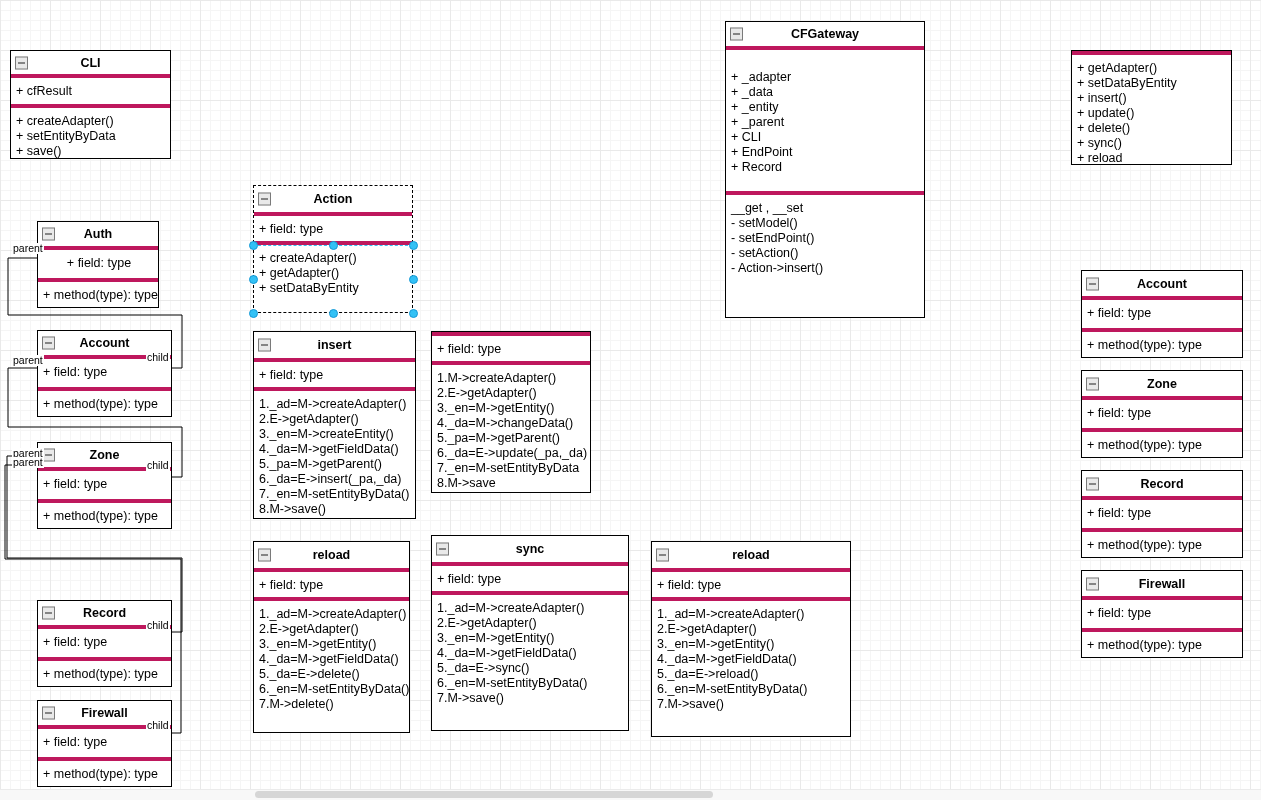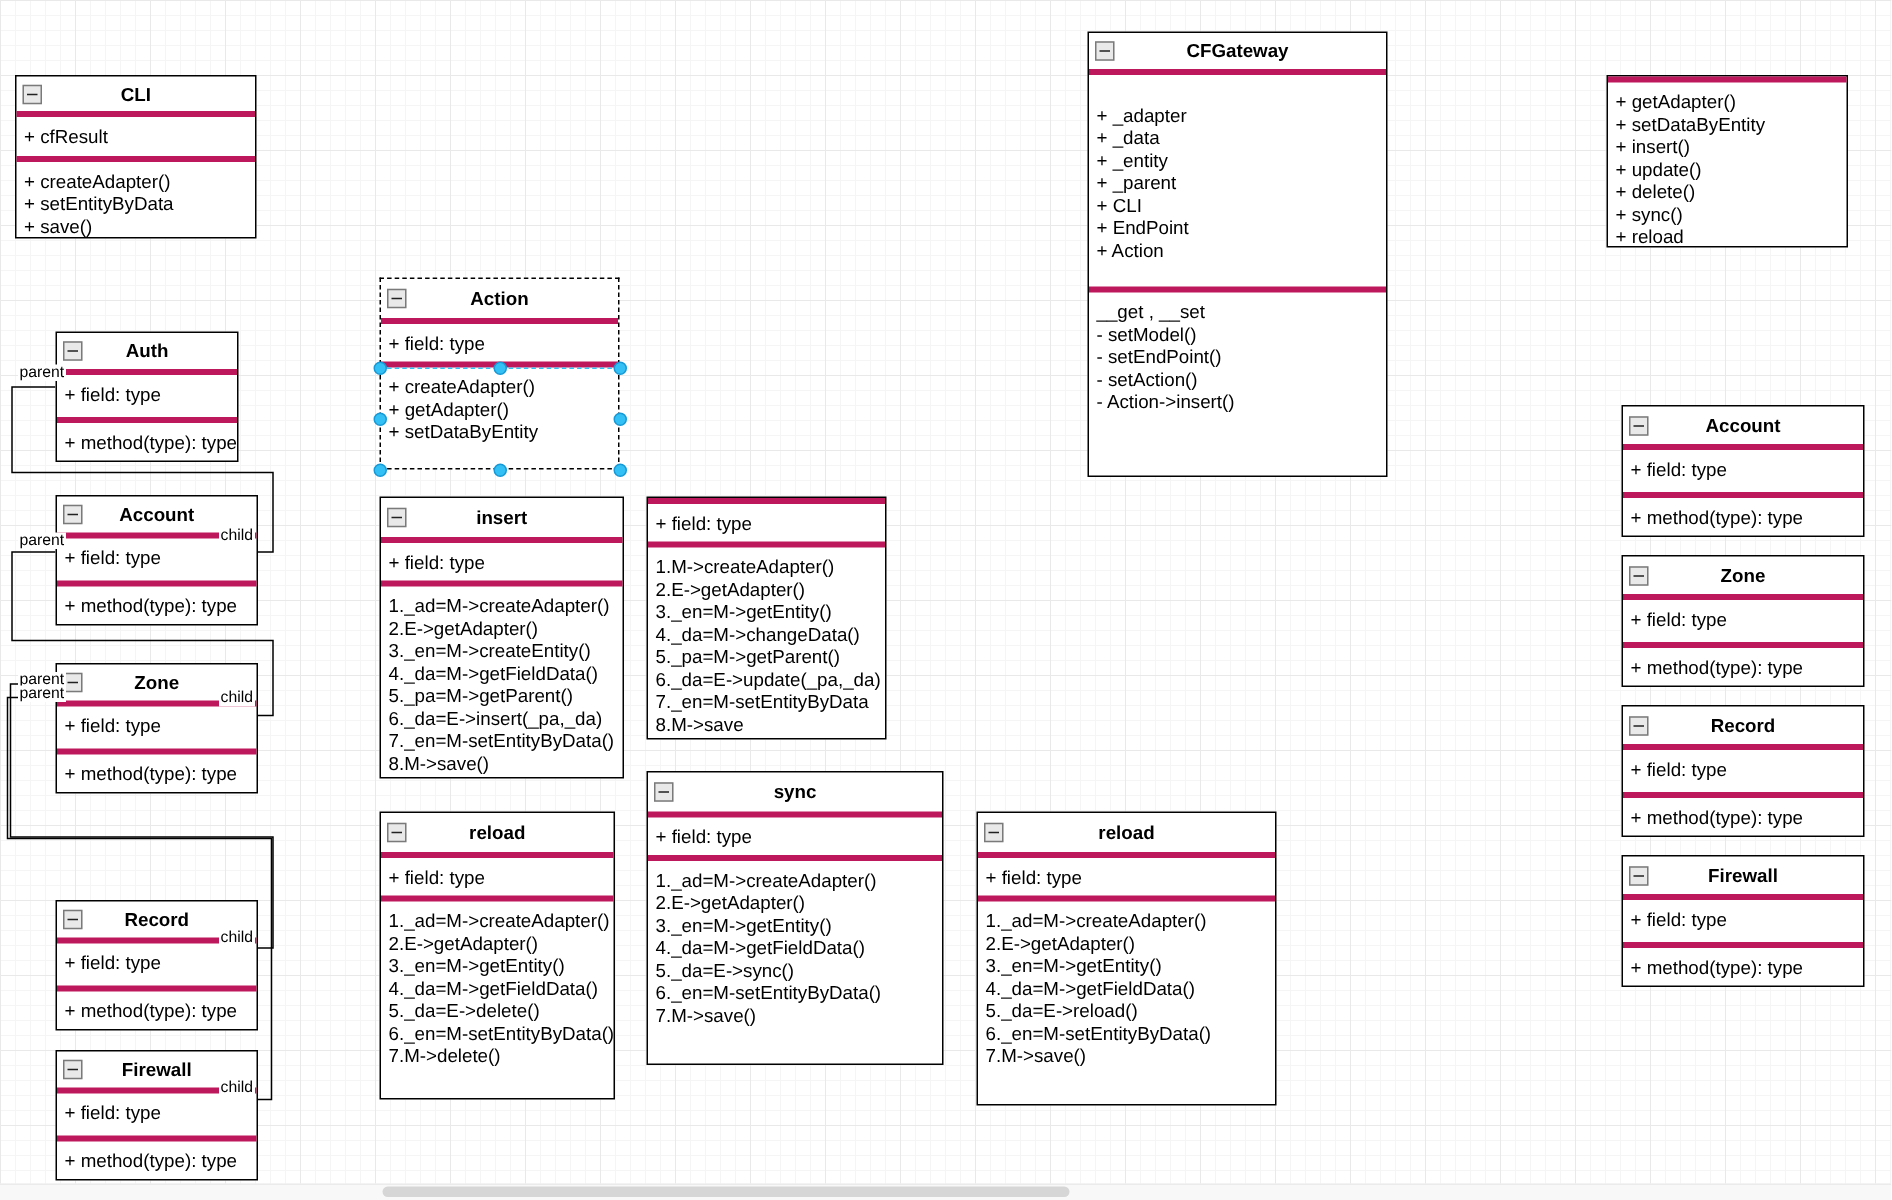--- a/index.html
+++ b/index.html
@@ -56,21 +56,21 @@
     </div>
     <div class="uml-fields" style="height: 30px;">
         <div class="uml-row">+ cfResult</div>
       </div>
     <div class="uml-methods" style="height: 54px;">
         <div class="uml-row">+ createAdapter()</div>
         <div class="uml-row">+ setEntityByData</div>
         <div class="uml-row">+ save()</div>
       </div>
   </div>
-    <div class="uml-class" style="left: 37px; top: 221px; width: 122px;">
+    <div class="uml-class" style="left: 37px; top: 221px; width: 122px; text-align: center;">
     <div class="uml-title" style="height: 24px;">
       <span class="collapse-btn">
           <span class="minus"></span>
         </span>
       <span class="title-text">Auth</span>
     </div>
     <div class="uml-fields" style="height: 32px;">
         <div class="uml-row">+ field: type</div>
       </div>
     <div class="uml-methods" style="height: 29px;">
@@ -198,21 +198,21 @@
     <div class="uml-methods" style="height: 135px;">
         <div class="uml-row">1._ad=M-&gt;createAdapter()</div>
         <div class="uml-row">2.E-&gt;getAdapter()</div>
         <div class="uml-row">3._en=M-&gt;getEntity()</div>
         <div class="uml-row">4._da=M-&gt;getFieldData()</div>
         <div class="uml-row">5._da=E-&gt;delete()</div>
         <div class="uml-row">6._en=M-setEntityByData()</div>
         <div class="uml-row">7.M-&gt;delete()</div>
       </div>
   </div>
-    <div class="uml-class" style="left: 431px; top: 514px; width: 198px;">
+    <div class="uml-class" style="left: 431px; top: 535px; width: 198px;">
     <div class="uml-title" style="height: 26px;">
       <span class="collapse-btn">
           <span class="minus"></span>
         </span>
       <span class="title-text">sync</span>
     </div>
     <div class="uml-fields" style="height: 29px;">
         <div class="uml-row">+ field: type</div>
       </div>
     <div class="uml-methods" style="height: 139px;">
@@ -252,21 +252,21 @@
         </span>
       <span class="title-text">CFGateway</span>
     </div>
     <div class="uml-fields" style="height: 145px; padding-top: 20px;">
         <div class="uml-row">+ _adapter</div>
         <div class="uml-row">+ _data</div>
         <div class="uml-row">+ _entity</div>
         <div class="uml-row">+ _parent</div>
         <div class="uml-row">+ CLI</div>
         <div class="uml-row">+ EndPoint</div>
-        <div class="uml-row">+ Action</div>
+        <div class="uml-row">+ Record</div>
       </div>
     <div class="uml-methods" style="height: 126px;">
         <div class="uml-row">__get , __set</div>
         <div class="uml-row">- setModel()</div>
         <div class="uml-row">- setEndPoint()</div>
         <div class="uml-row">- setAction()</div>
         <div class="uml-row">- Action-&gt;insert()</div>
       </div>
   </div>
     <div class="uml-class" style="left: 1071px; top: 50px; width: 161px;">

